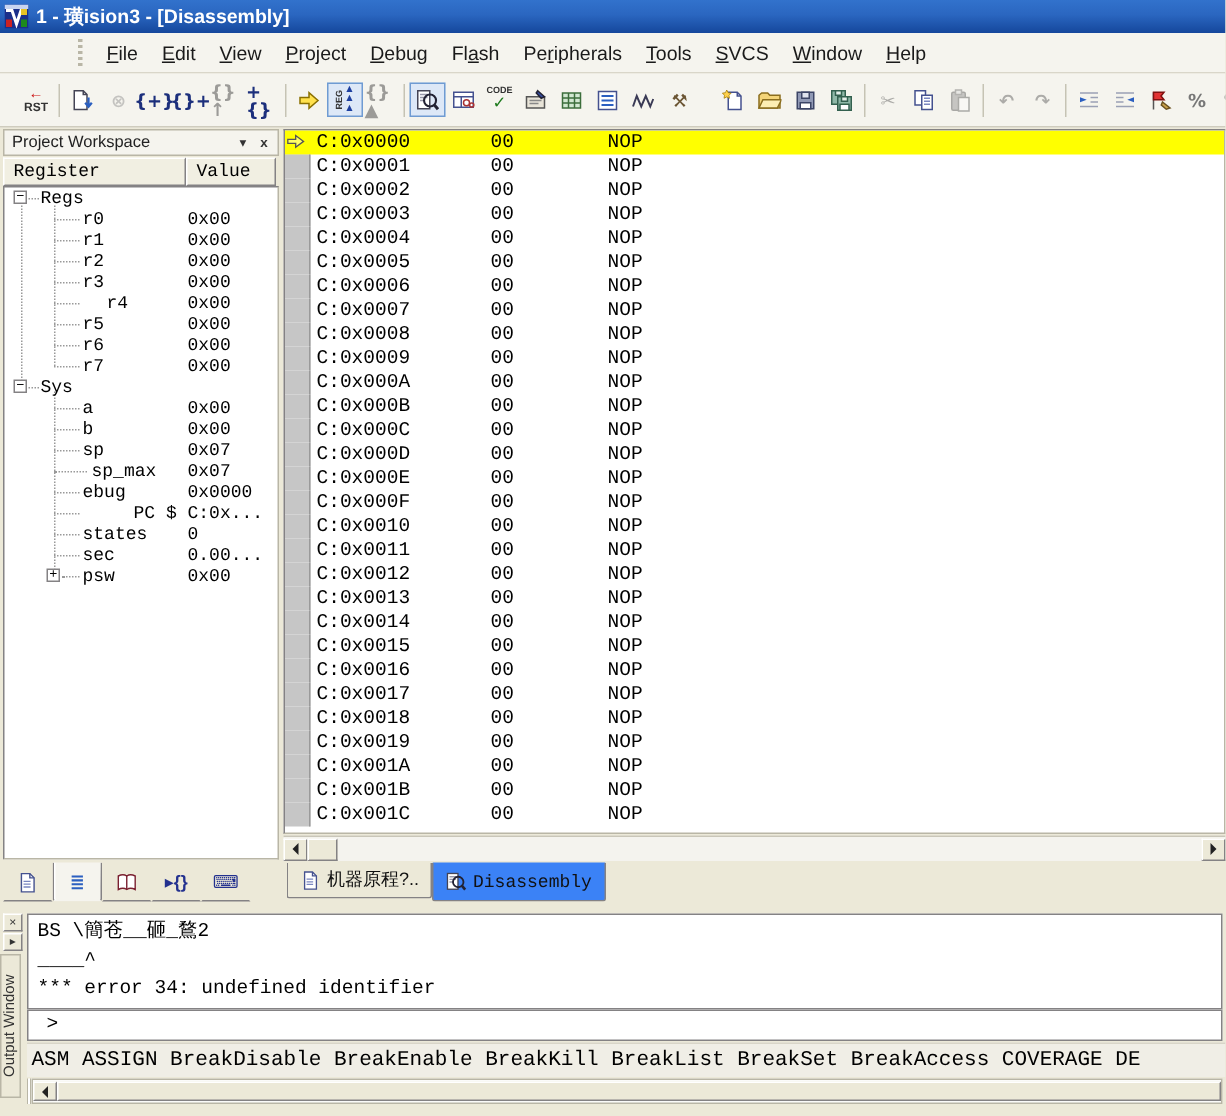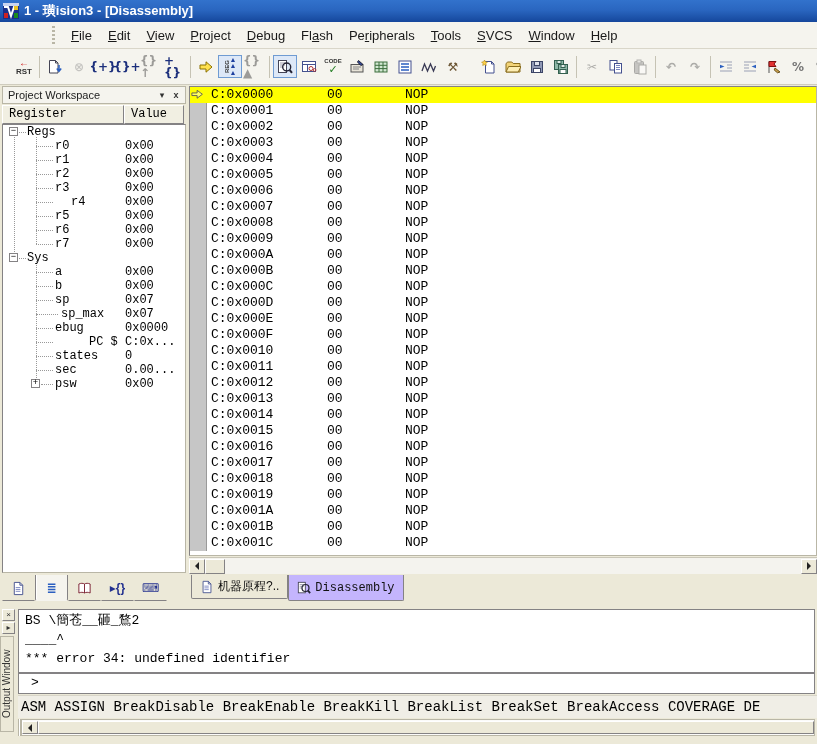--- a/index.html
+++ b/index.html
@@ -82,21 +82,21 @@
     display:flex; align-items:center; justify-content:center; flex:0 0 auto; }
   .sthumb { height:15px; background:#ece9d8; border:1px solid; border-color:#fff #848284 #848284 #fff; flex:0 0 auto; }
   .tri-l { width:0; height:0; border:4px solid transparent; border-right:4px solid #222; margin-left:-4px; }
   .tri-r { width:0; height:0; border:4px solid transparent; border-left:4px solid #222; margin-right:-4px; }
   #disasm-hscroll { left:189px; top:557px; width:628px; height:17px; border-top:1px solid #c9c6b8; }
   
   #editor-tabs { position:absolute; left:189px; top:575px; width:628px; height:28px; display:flex; align-items:flex-start; padding-left:2px; }
   .etab { height:24px; display:flex; align-items:center; gap:4px; padding:0 8px;
     border:1px solid #848284; border-top:none; border-radius:0 0 2px 2px; background:#ece9d8;
     font-size:12px; color:#111; }
-  .etab.active { background:#c4b5fd; height:26px; font-family:"Liberation Mono","DejaVu Sans Mono",monospace; }
+  .etab.active { background:#3b82f6; height:26px; font-family:"Liberation Mono","DejaVu Sans Mono",monospace; }
   
   #outputwin { position:absolute; left:0; top:606px; width:817px; height:138px; }
   #out-strip { position:absolute; left:2px; top:3px; width:15px; height:128px; }
   .obtn { width:13px; height:12px; background:#ece9d8; border:1px solid; border-color:#fff #848284 #848284 #fff;
     font-size:8px; line-height:10px; text-align:center; color:#333; margin-bottom:1px; }
   #out-vlabel { position:absolute; left:0px; top:30px; width:14px; height:96px;
     writing-mode:vertical-rl; transform:rotate(180deg); font-size:10px; color:#333; text-align:center;
     border:1px solid #b9b6a6; background:#ece9d8; }
   #out-box { position:absolute; left:18px; top:3px; width:797px; height:64px; background:#fff;
     border:1px solid #848284; padding:1px 6px;

